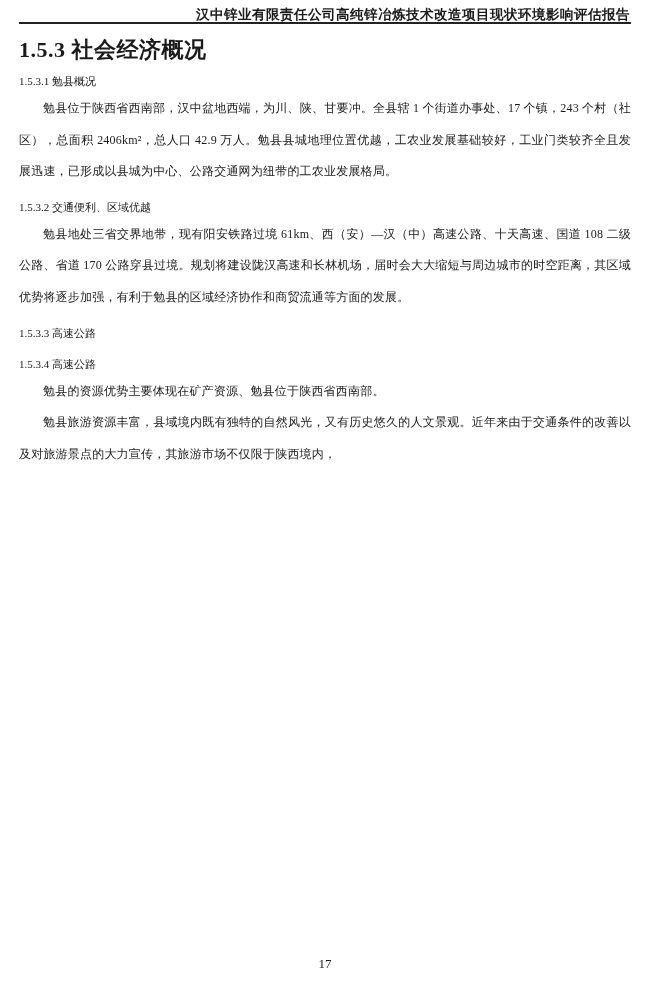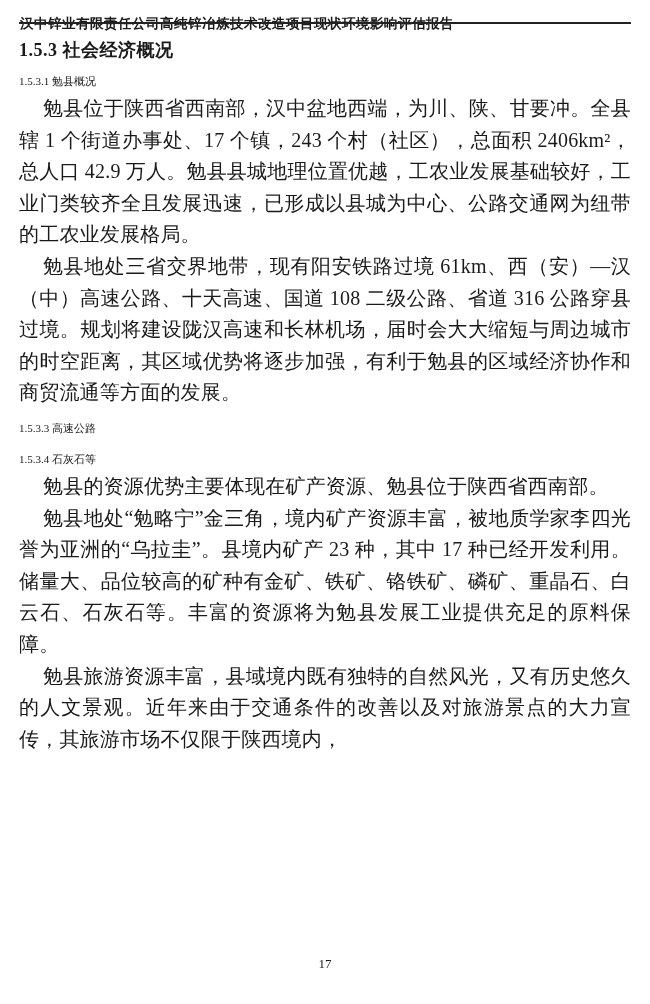--- a/index.html
+++ b/index.html
@@ -11,56 +11,55 @@
     overflow: hidden;
     font-family: "Liberation Serif", "DejaVu Serif", serif;
     color: #1a1a1a;
     margin: 0 auto;
   }
   .running-header {
     position: absolute;
     top: 6px;
     left: 20px;
     right: 20px;
-    text-align: left;
+    text-align: right;
     font-size: 13.5px;
     font-weight: 600;
     letter-spacing: 0.5px;
     white-space: nowrap;
-    margin-top: 9px;
   }
   .header-rule {
     position: absolute;
     top: 22px;
     left: 19px;
     right: 19px;
     height: 0;
     border-top: 2px solid #222222;
   }
   .content {
     position: absolute;
     top: 34px;
     left: 19px;
     right: 19px;
   }
   .content h1 {
-    font-size: 18px;
+    font-size: 22px;
     font-weight: bold;
     line-height: 24px;
     margin: 4px 0 0 0;
     letter-spacing: 0.5px;
   }
   .content h2 {
     font-size: 11px;
     font-weight: normal;
     line-height: 24px;
     margin: 7px 0 0 0;
   }
   .content p {
-    font-size: 20px;
+    font-size: 12px;
     line-height: 31.6px;
     margin: 0;
     text-align: justify;
     text-indent: 24px;
     letter-spacing: 0.2px;
   }
   .page-footer {
     position: absolute;
     top: 956px;
     left: 0;
@@ -79,31 +78,31 @@
   <div class="header-rule"></div>
 
   <div class="content">
 
     <h1>1.5.3 社会经济概况</h1>
 
     <h2>1.5.3.1 勉县概况</h2>
 
     <p>勉县位于陕西省西南部，汉中盆地西端，为川、陕、甘要冲。全县辖 1 个街道办事处、17 个镇，243 个村（社区），总面积 2406km²，总人口 42.9 万人。勉县县城地理位置优越，工农业发展基础较好，工业门类较齐全且发展迅速，已形成以县城为中心、公路交通网为纽带的工农业发展格局。</p>
 
+    <h2>1.5.3.2 交通便利、区域优越</h2>
 
-    <p>勉县地处三省交界地带，现有阳安铁路过境 61km、西（安）—汉（中）高速公路、十天高速、国道 108 二级公路、省道 316 公路穿县过境。规划将建设陇汉高速和长林机场，届时会大大缩短与周边城市的时空距离，其区域优势将逐步加强，有利于勉县的区域经济协作和商贸流通等方面的发展。</p>
+    <p>勉县地处三省交界地带，现有阳安铁路过境 61km、西（安）—汉（中）高速公路、十天高速、国道 108 二级公路、省道 170 公路穿县过境。规划将建设陇汉高速和长林机场，届时会大大缩短与周边城市的时空距离，其区域优势将逐步加强，有利于勉县的区域经济协作和商贸流通等方面的发展。</p>
 
     <h2>1.5.3.3 高速公路</h2>
 
 
-    <h2>1.5.3.4 石灰石等</h2>
+    <h2>1.5.3.4 高速公路</h2>
 
     <p>勉县的资源优势主要体现在矿产资源、勉县位于陕西省西南部。</p>
 
-    <p>勉县地处“勉略宁”金三角，境内矿产资源丰富，被地质学家李四光誉为亚洲的“乌拉圭”。县境内矿产 23 种，其中 17 种已经开发利用。储量大、品位较高的矿种有金矿、铁矿、铬铁矿、磷矿、重晶石、白云石、石灰石等。丰富的资源将为勉县发展工业提供充足的原料保障。</p>
 
 
     <p>勉县旅游资源丰富，县域境内既有独特的自然风光，又有历史悠久的人文景观。近年来由于交通条件的改善以及对旅游景点的大力宣传，其旅游市场不仅限于陕西境内，</p>
 
   </div>
 
   <div class="page-footer">17</div>
 
 </div>
 

